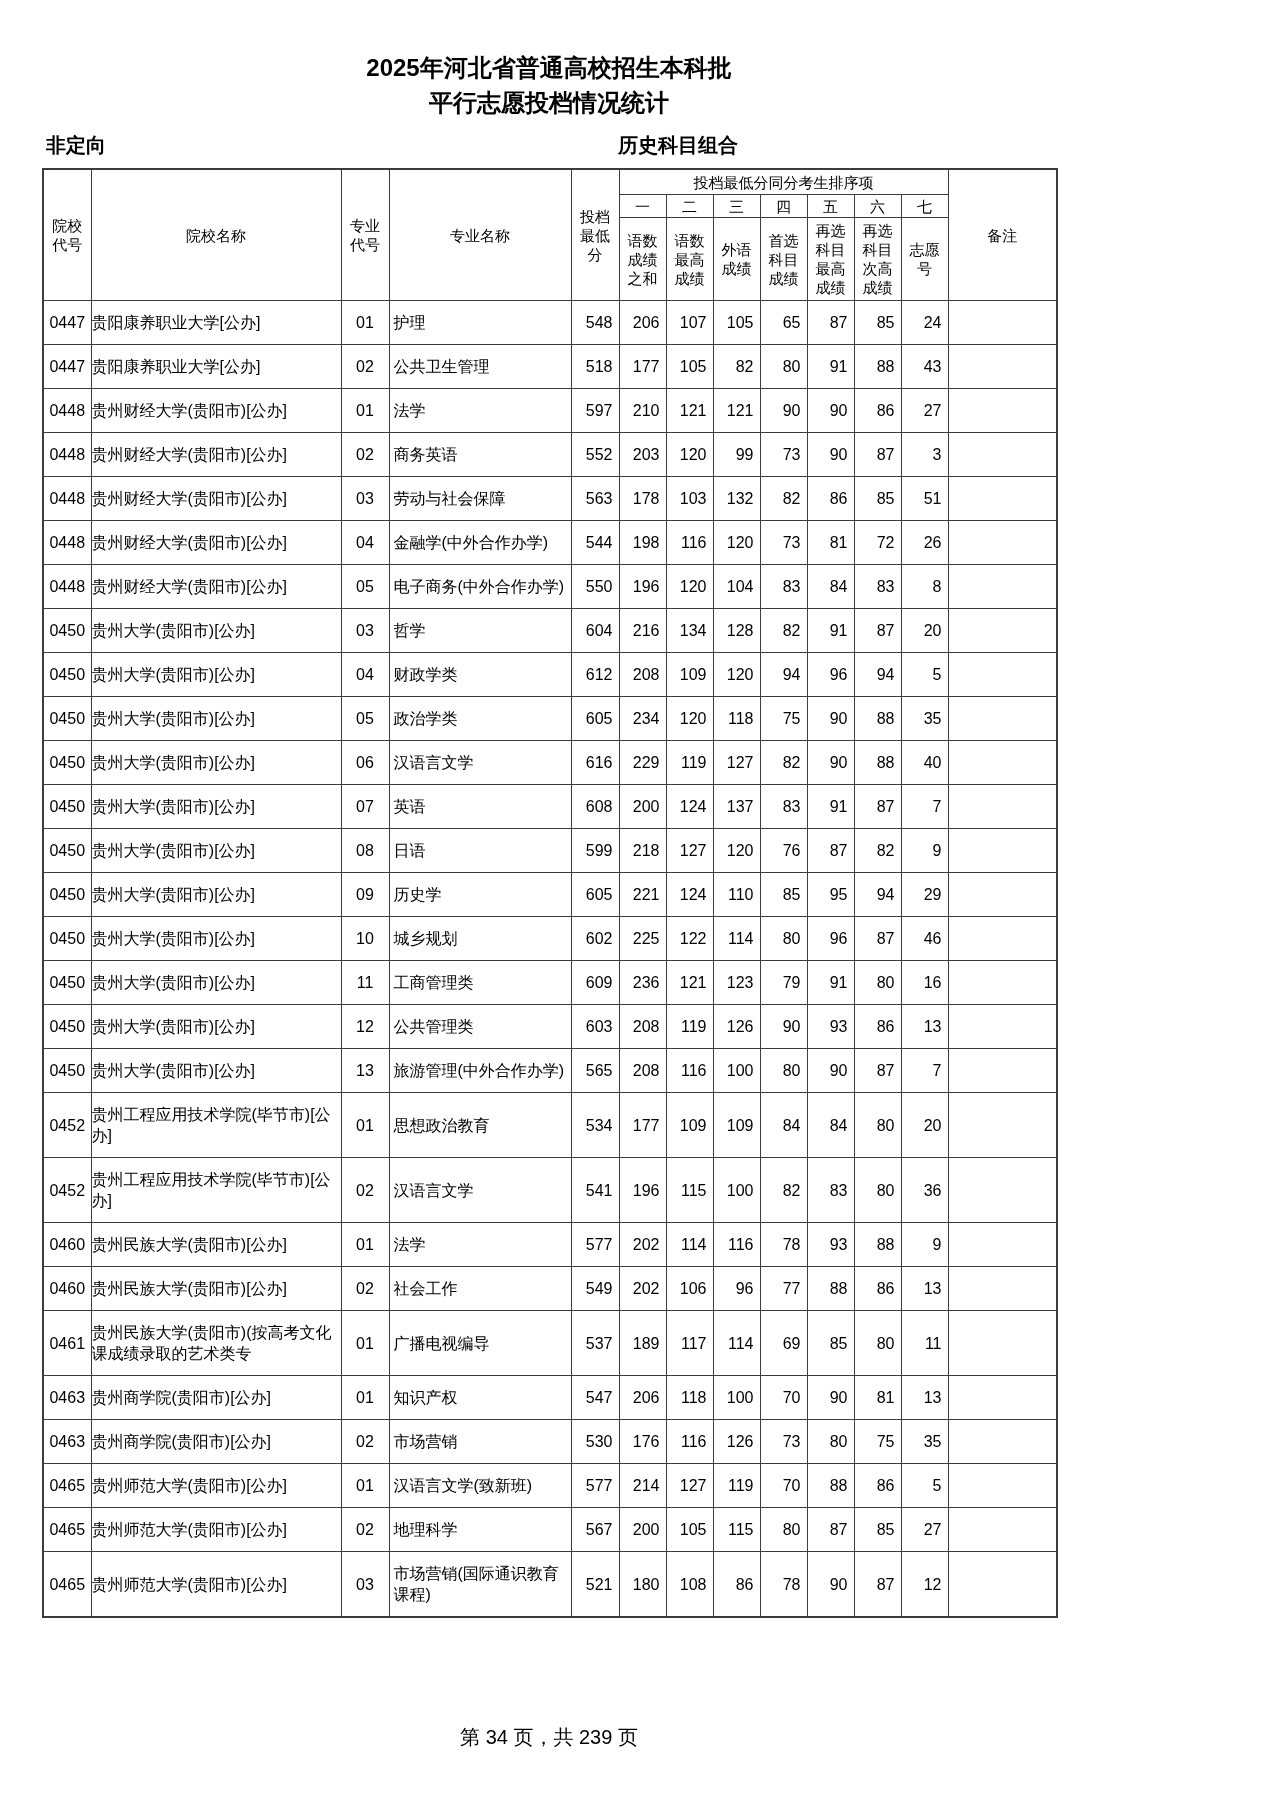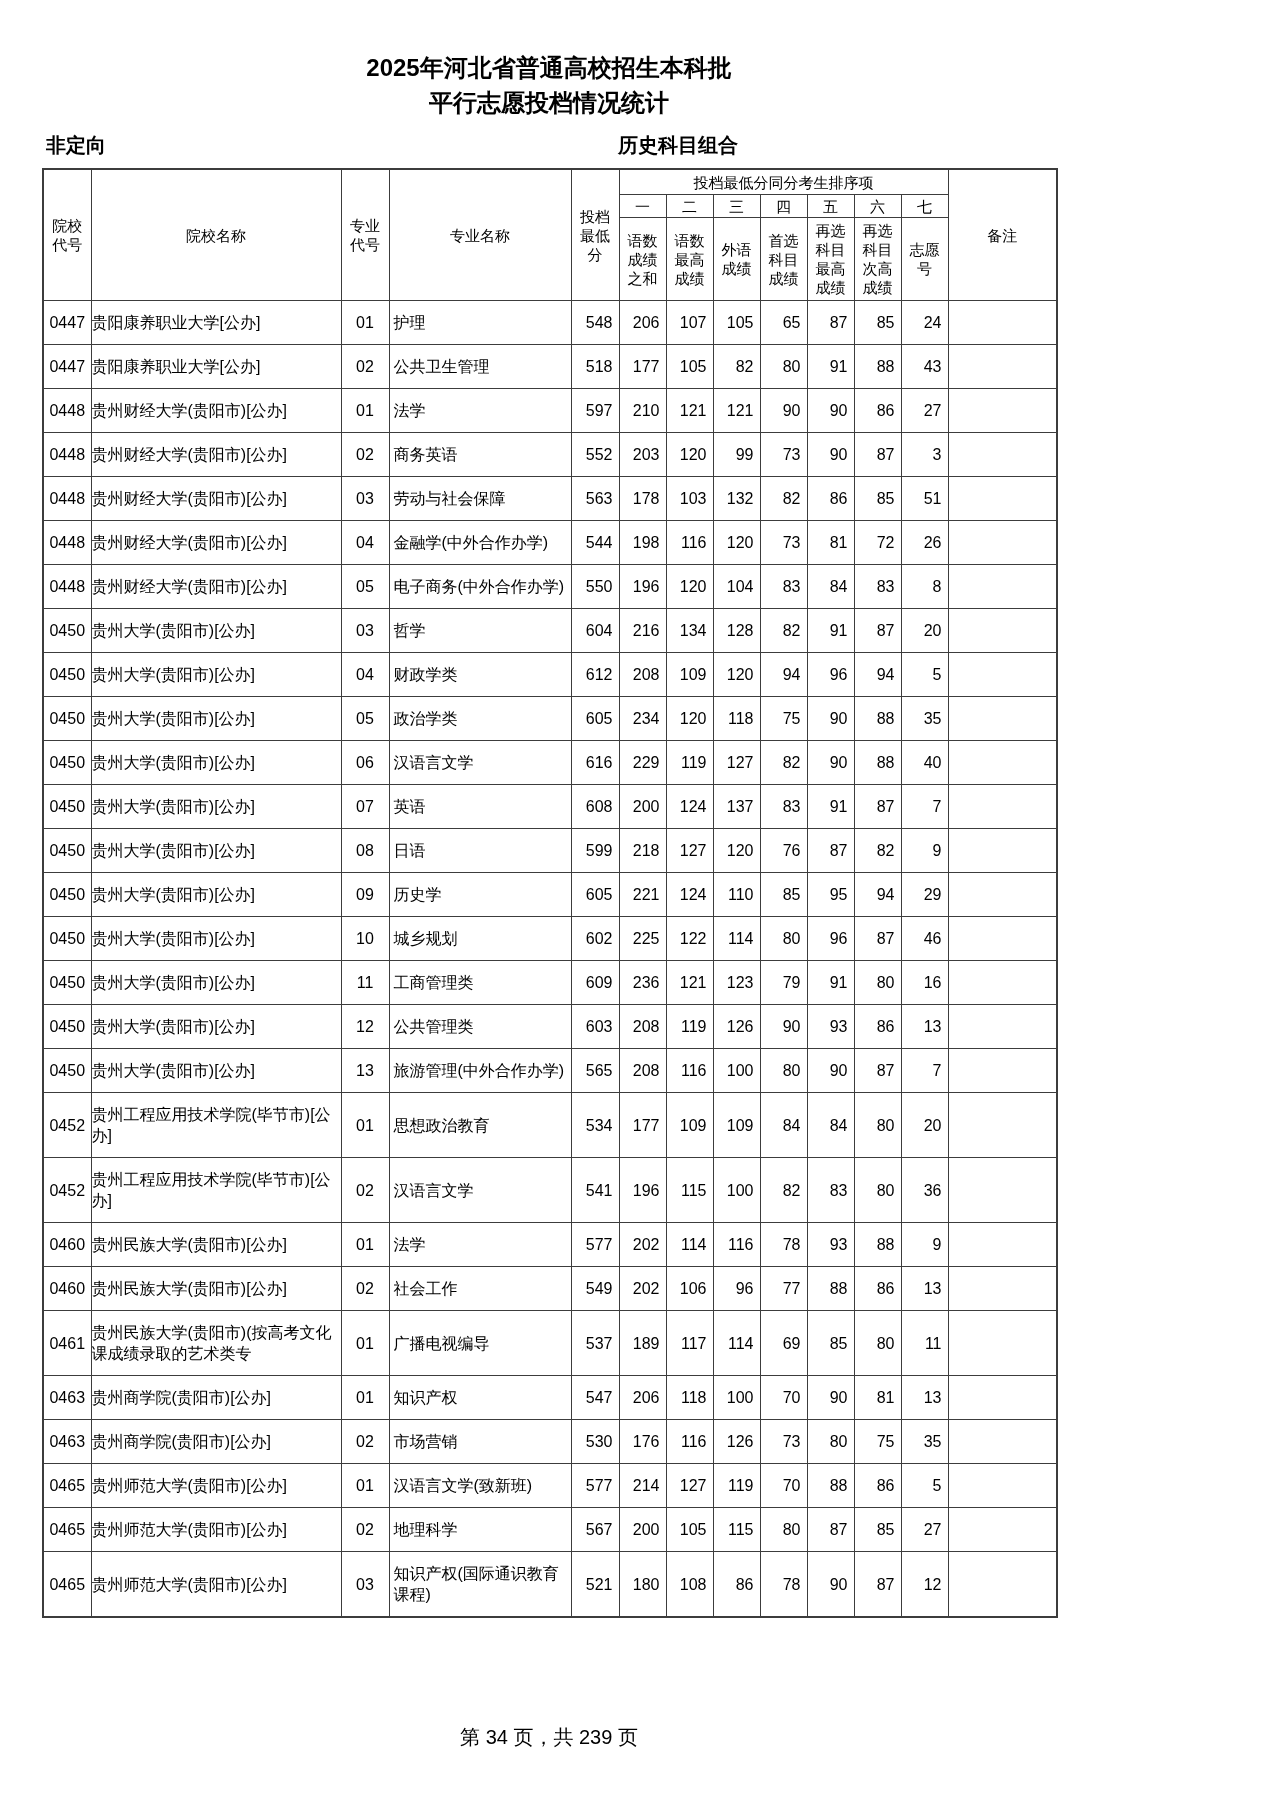--- a/index.html
+++ b/index.html
@@ -527,21 +527,21 @@
           <td class="score">80</td>
           <td class="score">87</td>
           <td class="score">85</td>
           <td class="score">27</td>
           <td class="remark"></td>
         </tr>
         <tr>
           <td class="code">0465</td>
           <td class="name">贵州师范大学(贵阳市)[公办]</td>
           <td class="mcode">03</td>
-          <td class="major">知识产权(国际通识教育课程)</td>
+          <td class="major">市场营销(国际通识教育课程)</td>
           <td class="score">521</td>
           <td class="score">180</td>
           <td class="score">108</td>
           <td class="score">86</td>
           <td class="score">78</td>
           <td class="score">90</td>
           <td class="score">87</td>
           <td class="score">12</td>
           <td class="remark"></td>
         </tr>

